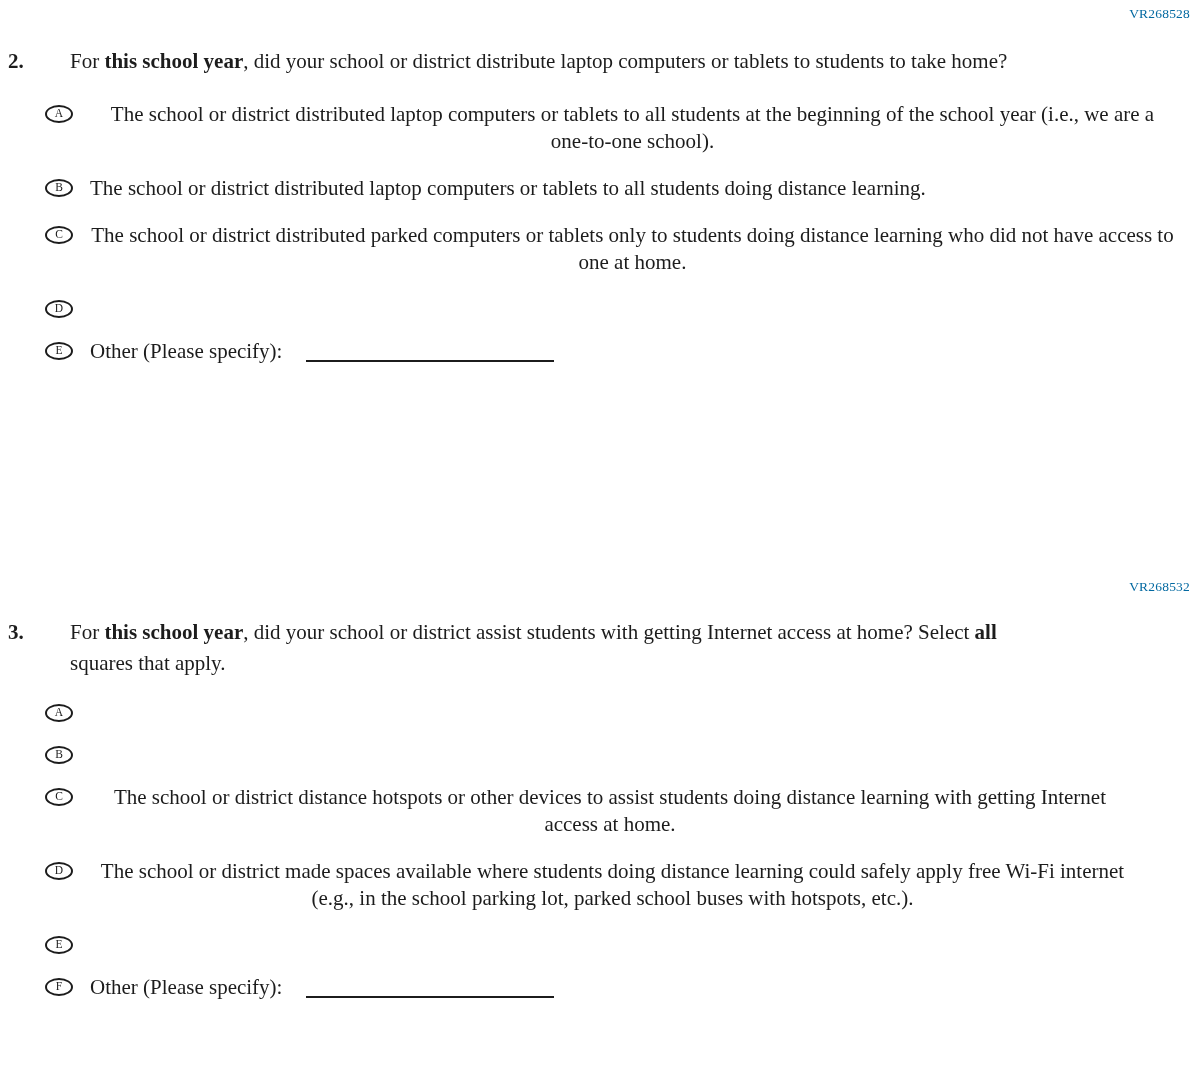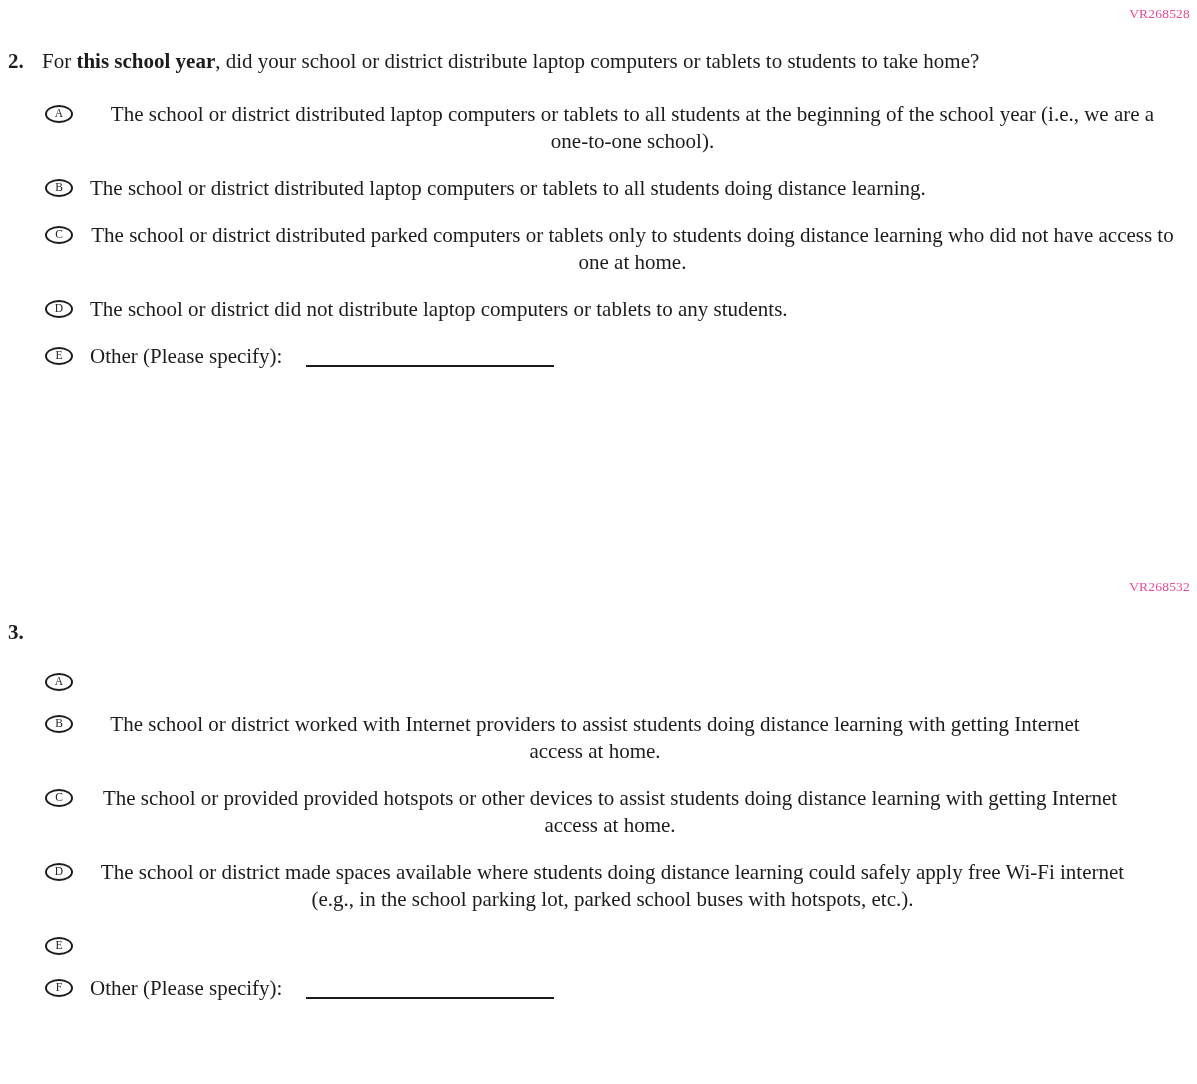--- a/index.html
+++ b/index.html
@@ -11,32 +11,32 @@
     color: #1c1c1c;
     font-family: "Liberation Serif", "DejaVu Serif", serif;
     font-size: 21px;
     overflow: hidden;
   }
   .code {
     position: absolute;
     right: 7px;
     font-size: 13.5px;
     letter-spacing: 0.2px;
-    color: #ec4899;
+    color: #0369a1;
   }
   .code-1 { top: 6px; }
   .code-2 { top: 579px; }
 
   .question { position: absolute; left: 8px; width: 1185px; }
   .question-2 { top: 46px; }
   .question-3 { top: 617px; }
 
   .q-head { display: flex; align-items: flex-start; }
   .q-num { flex: none; width: 34px; font-weight: bold; line-height: 31px; }
-  .q-text { line-height: 31px; }
+  .q-text { line-height: 31px; margin-left: 28px; }
   .question-2 .q-text { max-width: 1010px; }
   .question-3 .q-text { max-width: 960px; }
   .b { font-weight: bold; }
 
   .options { margin-left: 37px; margin-top: 24px; }
   .question-3 .options { margin-top: 21px; }
   .option { display: flex; align-items: flex-start; margin-bottom: 20px; line-height: 27px; }
   .option:last-child { margin-bottom: 0; }
 
   .bubble {
@@ -91,44 +91,43 @@
       <div class="option">
         <span class="bubble">B</span>
         <span class="opt-text w-1060">The school or district distributed laptop computers or tablets to all students doing distance learning.</span>
       </div>
       <div class="option">
         <span class="bubble">C</span>
         <span class="opt-text">The school or district distributed parked computers or tablets only to students doing distance learning who did not have access to one at home.</span>
       </div>
       <div class="option">
         <span class="bubble">D</span>
-        <span class="opt-text">The school or district did not distribute laptop computers or tablets to any students.</span>
       </div>
       <div class="option">
         <span class="bubble">E</span>
         <span class="opt-text"><span>Other (Please specify):</span><span class="write-in"></span></span>
       </div>
     </div>
   </div>
 
   <div class="question question-3">
     <div class="q-head">
       <div class="q-num">3.</div>
+      <div class="q-text"><span>For </span><span class="b">this school year</span><span>, did your school or district assist students with getting Internet access at home? Select </span><span class="b">all</span><span> squares that apply.</span></div>
     </div>
     <div class="options">
       <div class="option">
         <span class="bubble">A</span>
       </div>
       <div class="option">
         <span class="bubble">B</span>
-        <span class="opt-text w-1010">The school or district worked with Internet providers to assist students doing distance learning with getting Internet access at home.</span>
       </div>
       <div class="option">
         <span class="bubble">C</span>
-        <span class="opt-text w-1040">The school or provided provided hotspots or other devices to assist students doing distance learning with getting Internet access at home.</span>
+        <span class="opt-text w-1040">The school or district distance hotspots or other devices to assist students doing distance learning with getting Internet access at home.</span>
       </div>
       <div class="option">
         <span class="bubble">D</span>
         <span class="opt-text w-1045">The school or district made spaces available where students doing distance learning could safely apply free Wi-Fi internet (e.g., in the school parking lot, parked school buses with hotspots, etc.).</span>
       </div>
       <div class="option">
         <span class="bubble">E</span>
       </div>
       <div class="option">
         <span class="bubble">F</span>

